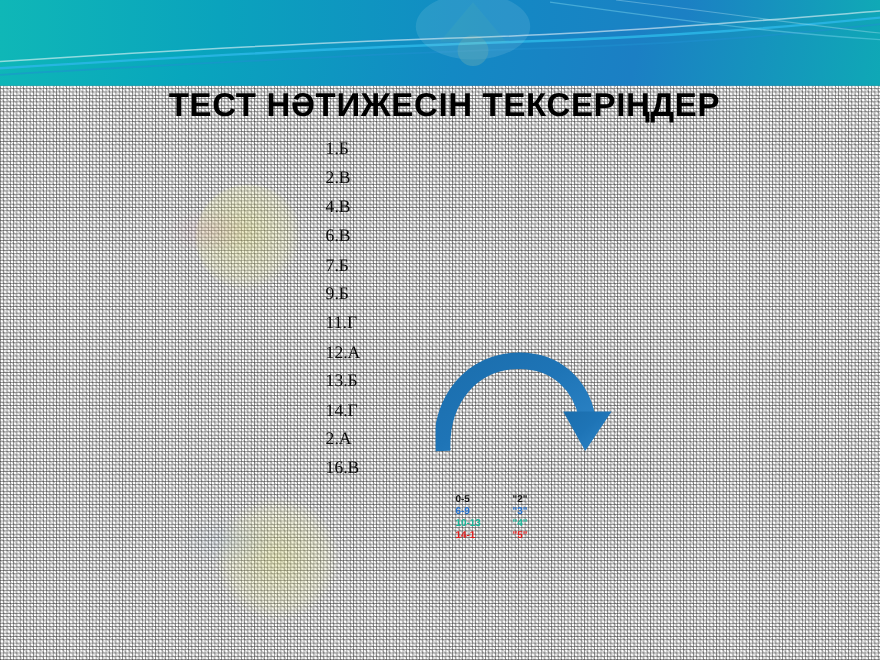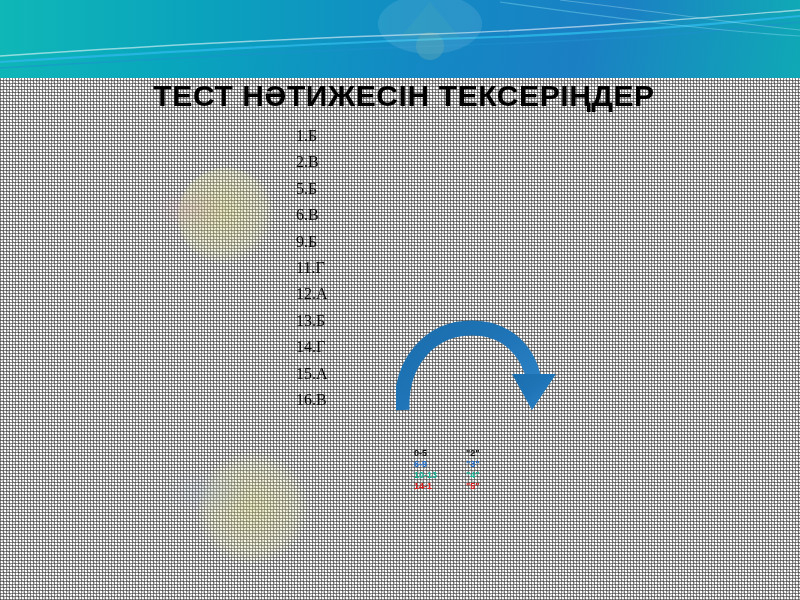--- a/index.html
+++ b/index.html
@@ -112,28 +112,29 @@
     <ellipse cx="100" cy="30" rx="52" ry="30" fill="#bfe3ea" opacity=".45"></ellipse>
     <path d="M70,44 L100,8 L130,44 Z" fill="#8fd0b0" opacity=".45"></path>
     <circle cx="100" cy="52" r="14" fill="#e8e49a" opacity=".55"></circle>
   </svg>
 
   <div id="title">ТЕСТ НӘТИЖЕСІН ТЕКСЕРІҢДЕР</div>
 
   <div id="answers">
     <div class="ans">1.Б</div>
     <div class="ans">2.В</div>
-    <div class="ans">5.Б</div>
+    <div class="ans">4.В</div>
     <div class="ans">6.В</div>
+    <div class="ans">7.Б</div>
     <div class="ans">9.Б</div>
     <div class="ans">11.Г</div>
     <div class="ans">12.А</div>
     <div class="ans">13.Б</div>
     <div class="ans">14.Г</div>
-    <div class="ans">15.А</div>
+    <div class="ans">2.А</div>
     <div class="ans">16.В</div>
   </div>
 
   <svg id="arrow" viewBox="0 0 164 94">
     <defs>
       <linearGradient id="garr" x1="0" y1="0" x2="1" y2="1">
         <stop offset="0%" stop-color="#1b6ead"></stop>
         <stop offset="45%" stop-color="#1e74b6"></stop>
         <stop offset="100%" stop-color="#2f86c8"></stop>
       </linearGradient>

